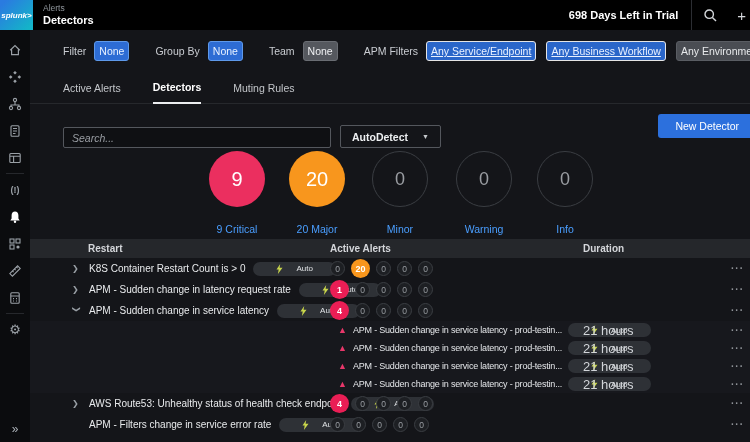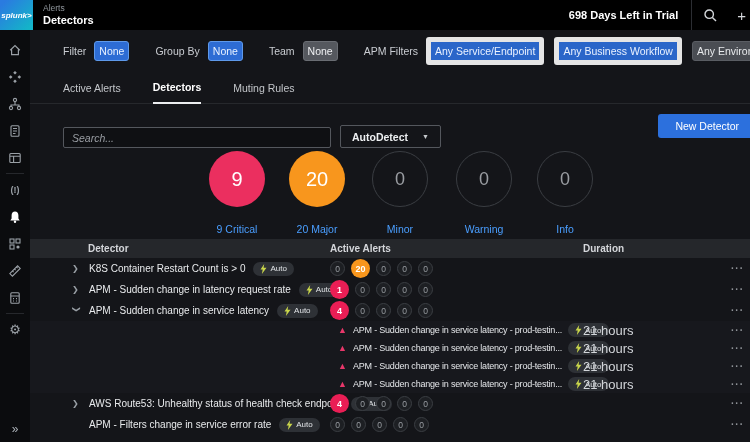--- a/index.html
+++ b/index.html
@@ -28,21 +28,21 @@
   .side-expand { position:absolute; bottom:6px; left:0; width:30px; text-align:center; color:#aab0b6; font-size:12px; }
   .gear-glyph { font-size:13px; line-height:1; }
   
   .content { position:absolute; left:30px; top:30px; width:720px; height:412px; background:#141519; }
   
   .filter-bar { height:42px; display:flex; align-items:center; padding-left:33px; font-size:10.5px; color:#c9ccd1; white-space:nowrap; }
   .f-label { margin-right:8px; }
   .pill { border-radius:3px; padding:3px 4px; font-size:10.5px; margin-right:26px; }
   .pill.blue { background:#2d6cd4; border:1px solid #5e99ea; color:#e8f1ff; }
   .pill.gray { background:#55585e; border:1px solid #6a6d73; color:#f0f1f3; }
-  .pill.outline { background:#2a66c9; border:5px solid #e5e5e5; color:#eaf2ff; margin-right:10px; }
+  .pill.outline { background:#2a66c9; border:1px solid #e5e5e5; color:#eaf2ff; margin-right:10px;text-decoration:underline; }
   .pill.env { background:#4a4d53; border:1px solid #5a5d63; color:#e8eaec; margin-right:0; }
   .chev-sm { font-size:7px; margin-left:6px; color:#c5c8cc; }
   
   .tab-bar { height:32px; border-bottom:1px solid #26282c; display:flex; align-items:flex-end; padding-left:33px; gap:32px; }
   .tab { font-size:10.5px; color:#c3c6ca; padding-bottom:9px; cursor:default; }
   .tab.active { color:#fff; font-weight:bold; border-bottom:2px solid #eceef0; margin-bottom:-1px; }
   
   .toolbar { height:44px; display:flex; align-items:flex-end; padding-left:33px; position:relative; }
   .search-input { width:268px; height:21px; background:#0f1013; border:1px solid #54575d; border-radius:2px; color:#c4c8cd; font-size:10.5px; font-style:italic; padding:0 8px; font-family:"Liberation Sans",sans-serif; outline:none; }
   .search-input::placeholder { color:#9a9ea4; font-style:italic; }
@@ -61,21 +61,21 @@
   .rows { position:relative; }
   .row { position:relative; height:21px; }
   .row.sub { height:18px; background:#17181d; }
   .row-left { position:absolute; left:42px; top:0; bottom:0; display:flex; align-items:center; gap:8px; white-space:nowrap; }
   .row.sub .row-left { left:308px; gap:6px; }
   .chevron { color:#9aa0a6; font-size:8px; width:9px; display:inline-block; }
   .chevron.expanded { transform:rotate(90deg); }
   .row-name { font-size:10px; color:#e8eaec; }
   .row.sub .row-name { font-size:9px; letter-spacing:-0.2px; color:#e4e6e9; }
   .tri { color:#e8376a; font-size:9px; }
-  .auto-chip { display:inline-flex; align-items:center; gap:3px; background:#2e3136; border-radius:8px; padding:2px 7px; font-size:8px; color:#e0e3e6; }
+  .auto-chip { display:inline-flex; align-items:center; gap:13px; background:#2e3136; border-radius:8px; padding:2px 23px; font-size:8px; color:#e0e3e6; }
   .badges { position:absolute; left:300px; top:0; bottom:0; display:flex; align-items:center; gap:6px; }
   .badge { width:15px; height:15px; border-radius:50%; background:#1d1f23; border:1px solid #3a3d42; color:#9a9ea3; font-size:8.5px; display:flex; align-items:center; justify-content:center; flex:0 0 auto; }
   .badge.major { width:19px; height:19px; background:#f8961d; border:none; color:#fff; font-weight:bold; font-size:9px; }
   .badge.critical { width:19px; height:19px; background:#ea1e55; border:none; color:#fff; font-weight:bold; font-size:9px; }
   .duration { position:absolute; left:553px; top:0; bottom:0; display:flex; align-items:center; font-size:13px; color:#d2d5d9; }
   .row-menu { position:absolute; right:6px; top:0; bottom:0; display:flex; align-items:center; color:#8f9398; font-size:10px; font-weight:bold; letter-spacing:1px; }
 </style>
 </head>
 <body>
 
@@ -210,21 +210,21 @@
         <div class="sev-circle empty">0</div>
         <div class="sev-label">Warning</div>
       </div>
       <div class="sev" style="left: 493px;">
         <div class="sev-circle empty">0</div>
         <div class="sev-label">Info</div>
       </div>
     </div>
 
   <div class="table-header">
-    <span class="th c1">Detector</span>
+    <span class="th c1">Restart</span>
     <span class="th c2">Active Alerts</span>
     <span class="th c3">Duration</span>
   </div>
   <div class="rows" id="rows">
       <div class="row">
         <div class="row-left">
           <span class="chevron">❯</span>
           <span class="row-name">K8S Container Restart Count is &gt; 0</span>
           <span class="auto-chip">
             <svg width="7" height="10" viewBox="0 0 7 10">

